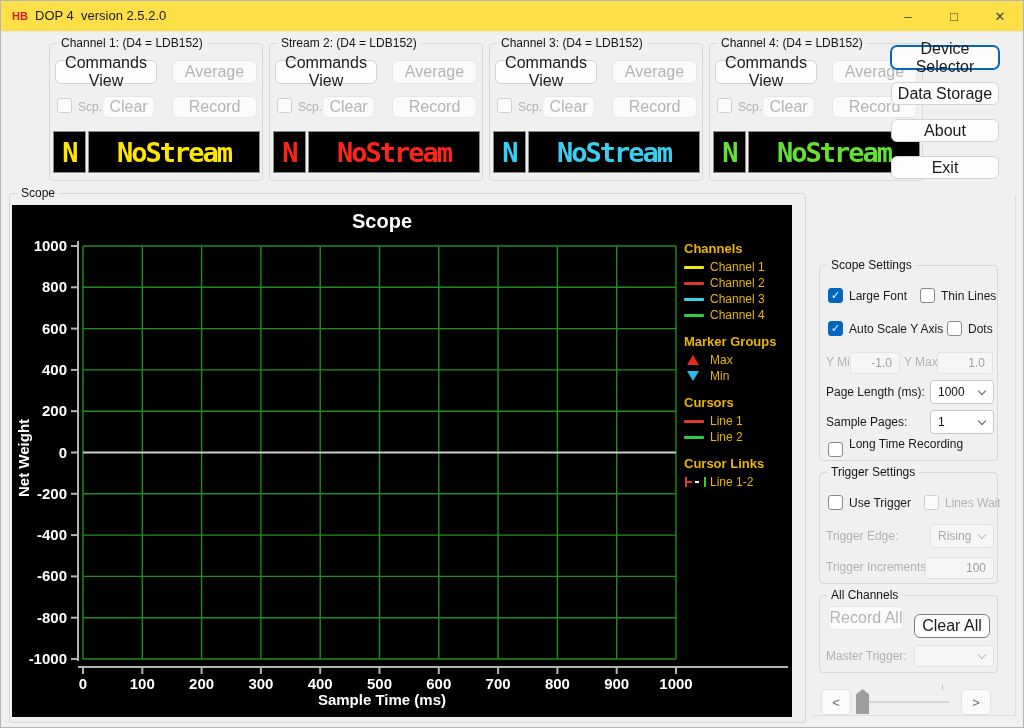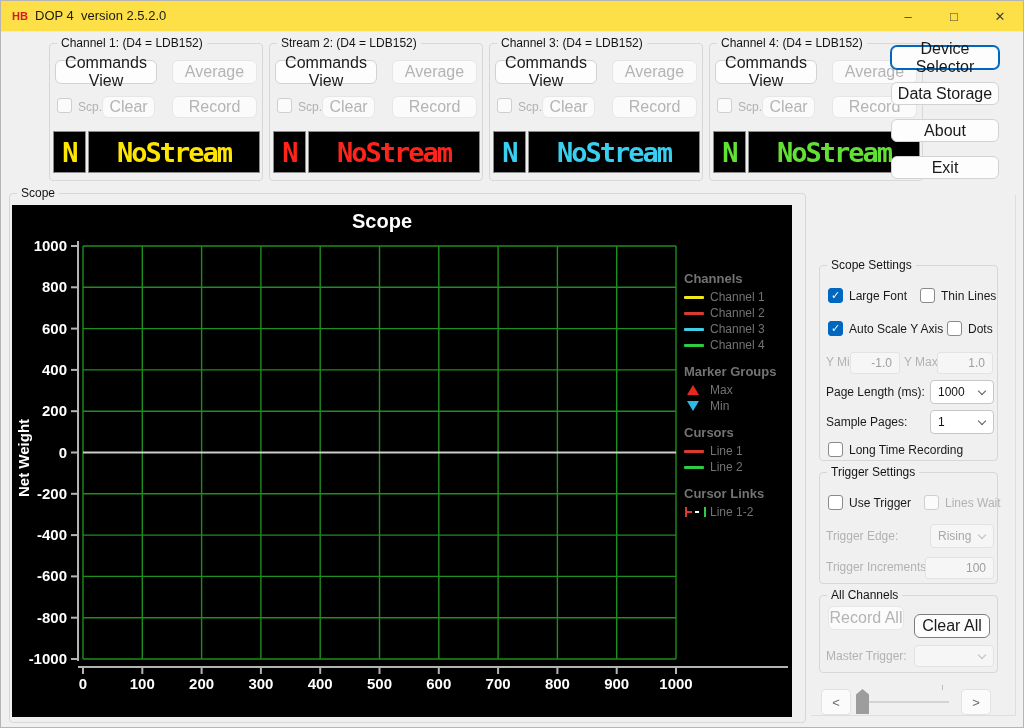--- a/index.html
+++ b/index.html
@@ -65,21 +65,21 @@
   .side-btn{left:890px;width:108px;height:23px;}
   
   .scope-group{left:8px;top:192px;width:797px;height:530px;}
   .scope-chart{position:absolute;left:2px;top:11px;width:780px;height:512px;background:#000;}
   .chart-title{position:absolute;left:170px;top:5px;width:400px;text-align:center;
     font-size:20px;font-weight:bold;color:#fff;}
   .axis-label-x{position:absolute;left:170px;top:486px;width:400px;text-align:center;
     font-size:15px;font-weight:bold;color:#fff;}
   .axis-label-y{position:absolute;left:3px;top:188px;height:130px;writing-mode:vertical-rl;
     transform:rotate(180deg);font-size:15px;font-weight:bold;color:#fff;text-align:center;}
-  .legend{position:absolute;left:672px;top:36px;color:#737373;margin-top:30px;}
+  .legend{position:absolute;left:672px;top:36px;color:#eab308;}
   .lg-head{font-size:13px;font-weight:bold;margin:12px 0 4px 0;white-space:nowrap;}
   .lg-head:first-child{margin-top:0;}
   .lg-item{display:flex;align-items:center;font-size:12px;margin:2px 0;white-space:nowrap;}
   .lg-sym{display:inline-flex;width:26px;align-items:center;}
   .sym-line{display:inline-block;width:20px;height:3px;border-radius:1px;}
   .sym-tri-up{display:inline-block;width:0;height:0;border-left:6px solid transparent;
     border-right:6px solid transparent;border-bottom:10px solid #f00;margin-left:3px;}
   .sym-tri-down{display:inline-block;width:0;height:0;border-left:6px solid transparent;
     border-right:6px solid transparent;border-top:10px solid #0ff;margin-left:3px;}
   
@@ -228,20 +228,21 @@
           <text x="486.09999999999997" y="484" fill="#FFFFFF" text-anchor="middle" font-family="&quot;Liberation Sans&quot;, sans-serif" font-size="15" font-weight="bold">700</text>
           <line x1="545.4000000000001" y1="462" x2="545.4000000000001" y2="469" stroke="#B4B4B4" stroke-width="2"></line>
           <text x="545.4000000000001" y="484" fill="#FFFFFF" text-anchor="middle" font-family="&quot;Liberation Sans&quot;, sans-serif" font-size="15" font-weight="bold">800</text>
           <line x1="604.7" y1="462" x2="604.7" y2="469" stroke="#B4B4B4" stroke-width="2"></line>
           <text x="604.7" y="484" fill="#FFFFFF" text-anchor="middle" font-family="&quot;Liberation Sans&quot;, sans-serif" font-size="15" font-weight="bold">900</text>
           <line x1="664" y1="462" x2="664" y2="469" stroke="#B4B4B4" stroke-width="2"></line>
           <text x="664" y="484" fill="#FFFFFF" text-anchor="middle" font-family="&quot;Liberation Sans&quot;, sans-serif" font-size="15" font-weight="bold">1000</text>
         </svg>
       <div class="chart-title">Scope</div>
       <div class="axis-label-y">Net Weight</div>
+      <div class="axis-label-x">Sample Time (ms)</div>
       <div class="legend" id="legend">
           <div class="lg-head">Channels</div>
           <div class="lg-item">
             <span class="lg-sym">
               <span class="sym-line" style="background: rgb(240, 232, 30);"></span>
             </span>
             <span>Channel 1</span>
           </div>
           <div class="lg-item">
             <span class="lg-sym">
@@ -324,21 +325,21 @@
     <span class="combo" style="left:110px;top:114px;width:64px">
         <span>1000</span>
         <span class="chev"></span>
       </span>
     <span class="lbl" style="left:6px;top:149px">Sample Pages:</span>
     <span class="combo" style="left:110px;top:144px;width:64px">
         <span>1</span>
         <span class="chev"></span>
       </span>
     <span class="checkbox" style="left:8px;top:176px"></span>
-    <span class="lbl" style="left:29px;top:177px">Long Time Recording</span>
+    <span class="lbl" style="left:29px;top:171px">Long Time Recording</span>
   </div>
 
   <div class="groupbox" style="left:818px;top:471px;width:179px;height:112px">
     <span class="gb-label">Trigger Settings</span>
     <span class="checkbox" style="left:8px;top:22px"></span>
     <span class="lbl" style="left:29px;top:23px">Use Trigger</span>
     <span class="checkbox disabled" style="left:104px;top:22px"></span>
     <span class="lbl dim" style="left:125px;top:23px">Lines Wait</span>
     <span class="lbl dim" style="left:6px;top:56px">Trigger Edge:</span>
     <span class="combo disabled" style="left:110px;top:51px;width:64px">

